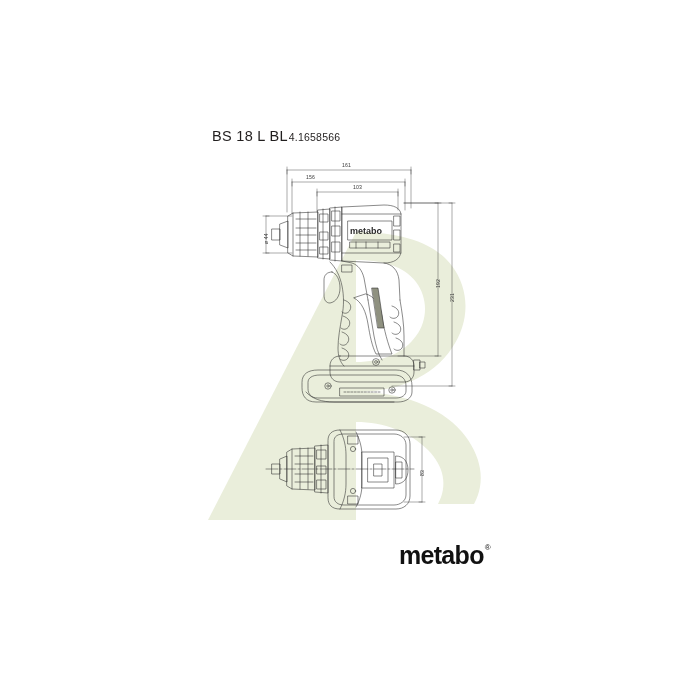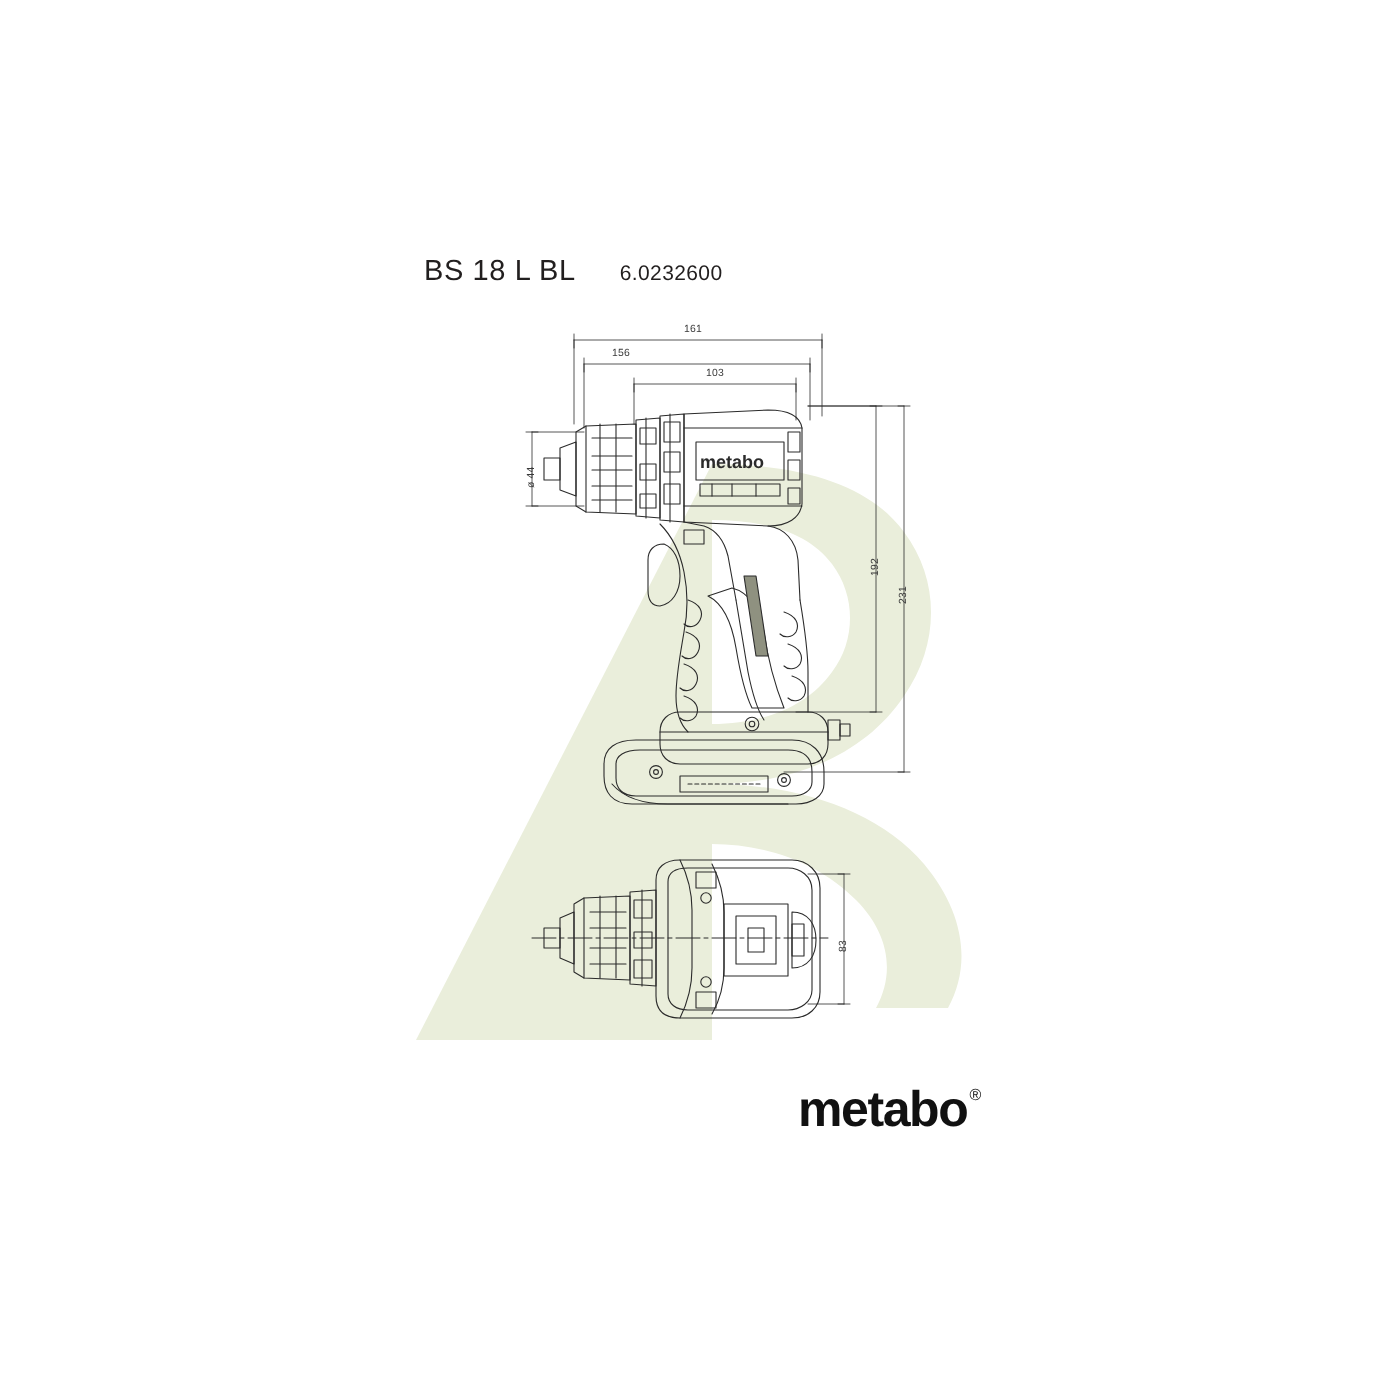--- a/index.html
+++ b/index.html
@@ -27,21 +27,21 @@
   #drawing-layer {
     position: absolute;
     left: 0; top: 0;
     width: 700px; height: 700px;
   }
   #title-block {
     position: absolute;
     left: 212px; top: 128px;
     display: flex;
     align-items: baseline;
-    gap: 22px;
+    gap: 1px;
     white-space: nowrap;
   }
   #model-name {
     font-size: 14.5px;
     color: #221f1f;
     letter-spacing: 0.3px;
   }
   #article-number {
     font-size: 10.5px;
     color: #221f1f;
@@ -363,21 +363,21 @@
 
         <line x1="266" y1="469" x2="414" y2="469" stroke-dasharray="12 2 2 2" stroke-width="0.5"></line>
 
       </g>
 
     </g>
   </svg>
 
   <div id="title-block">
     <span id="model-name">BS 18 L BL</span>
-    <span id="article-number">6.0232600</span>
+    <span id="article-number">4.1658566</span>
   </div>
 
   <span class="dim-text" style="left:342px; top:162px;">161</span>
   <span class="dim-text" style="left:306px; top:174px;">156</span>
   <span class="dim-text" style="left:353px; top:184px;">103</span>
 
   <span class="dim-text vert" style="left:435px; top:288px;">192</span>
   <span class="dim-text vert" style="left:449px; top:302px;">231</span>
   <span class="dim-text vert" style="left:419px; top:476px;">83</span>
 

